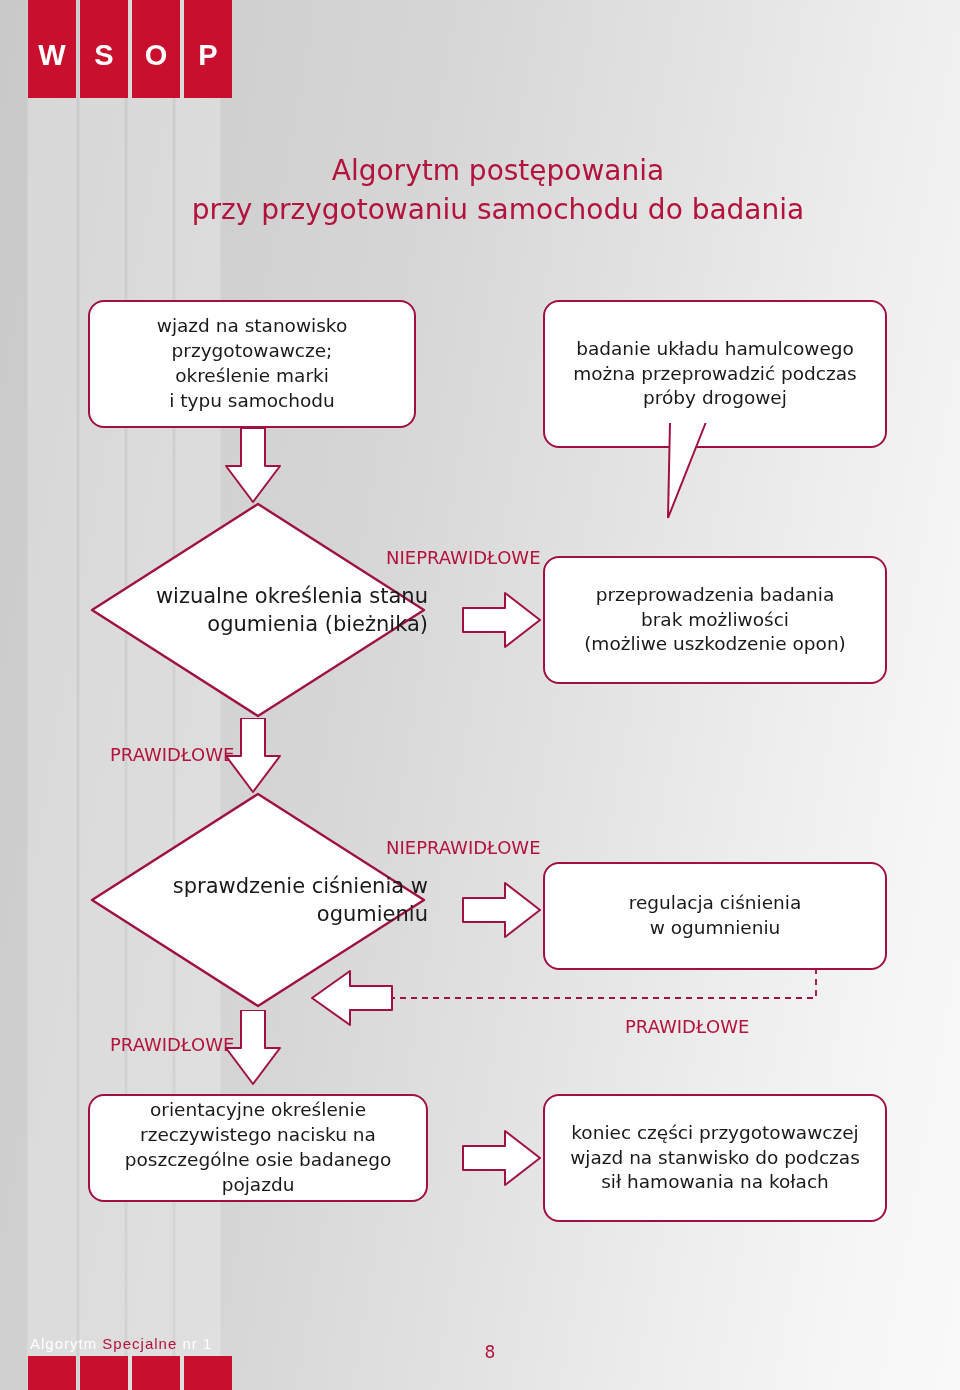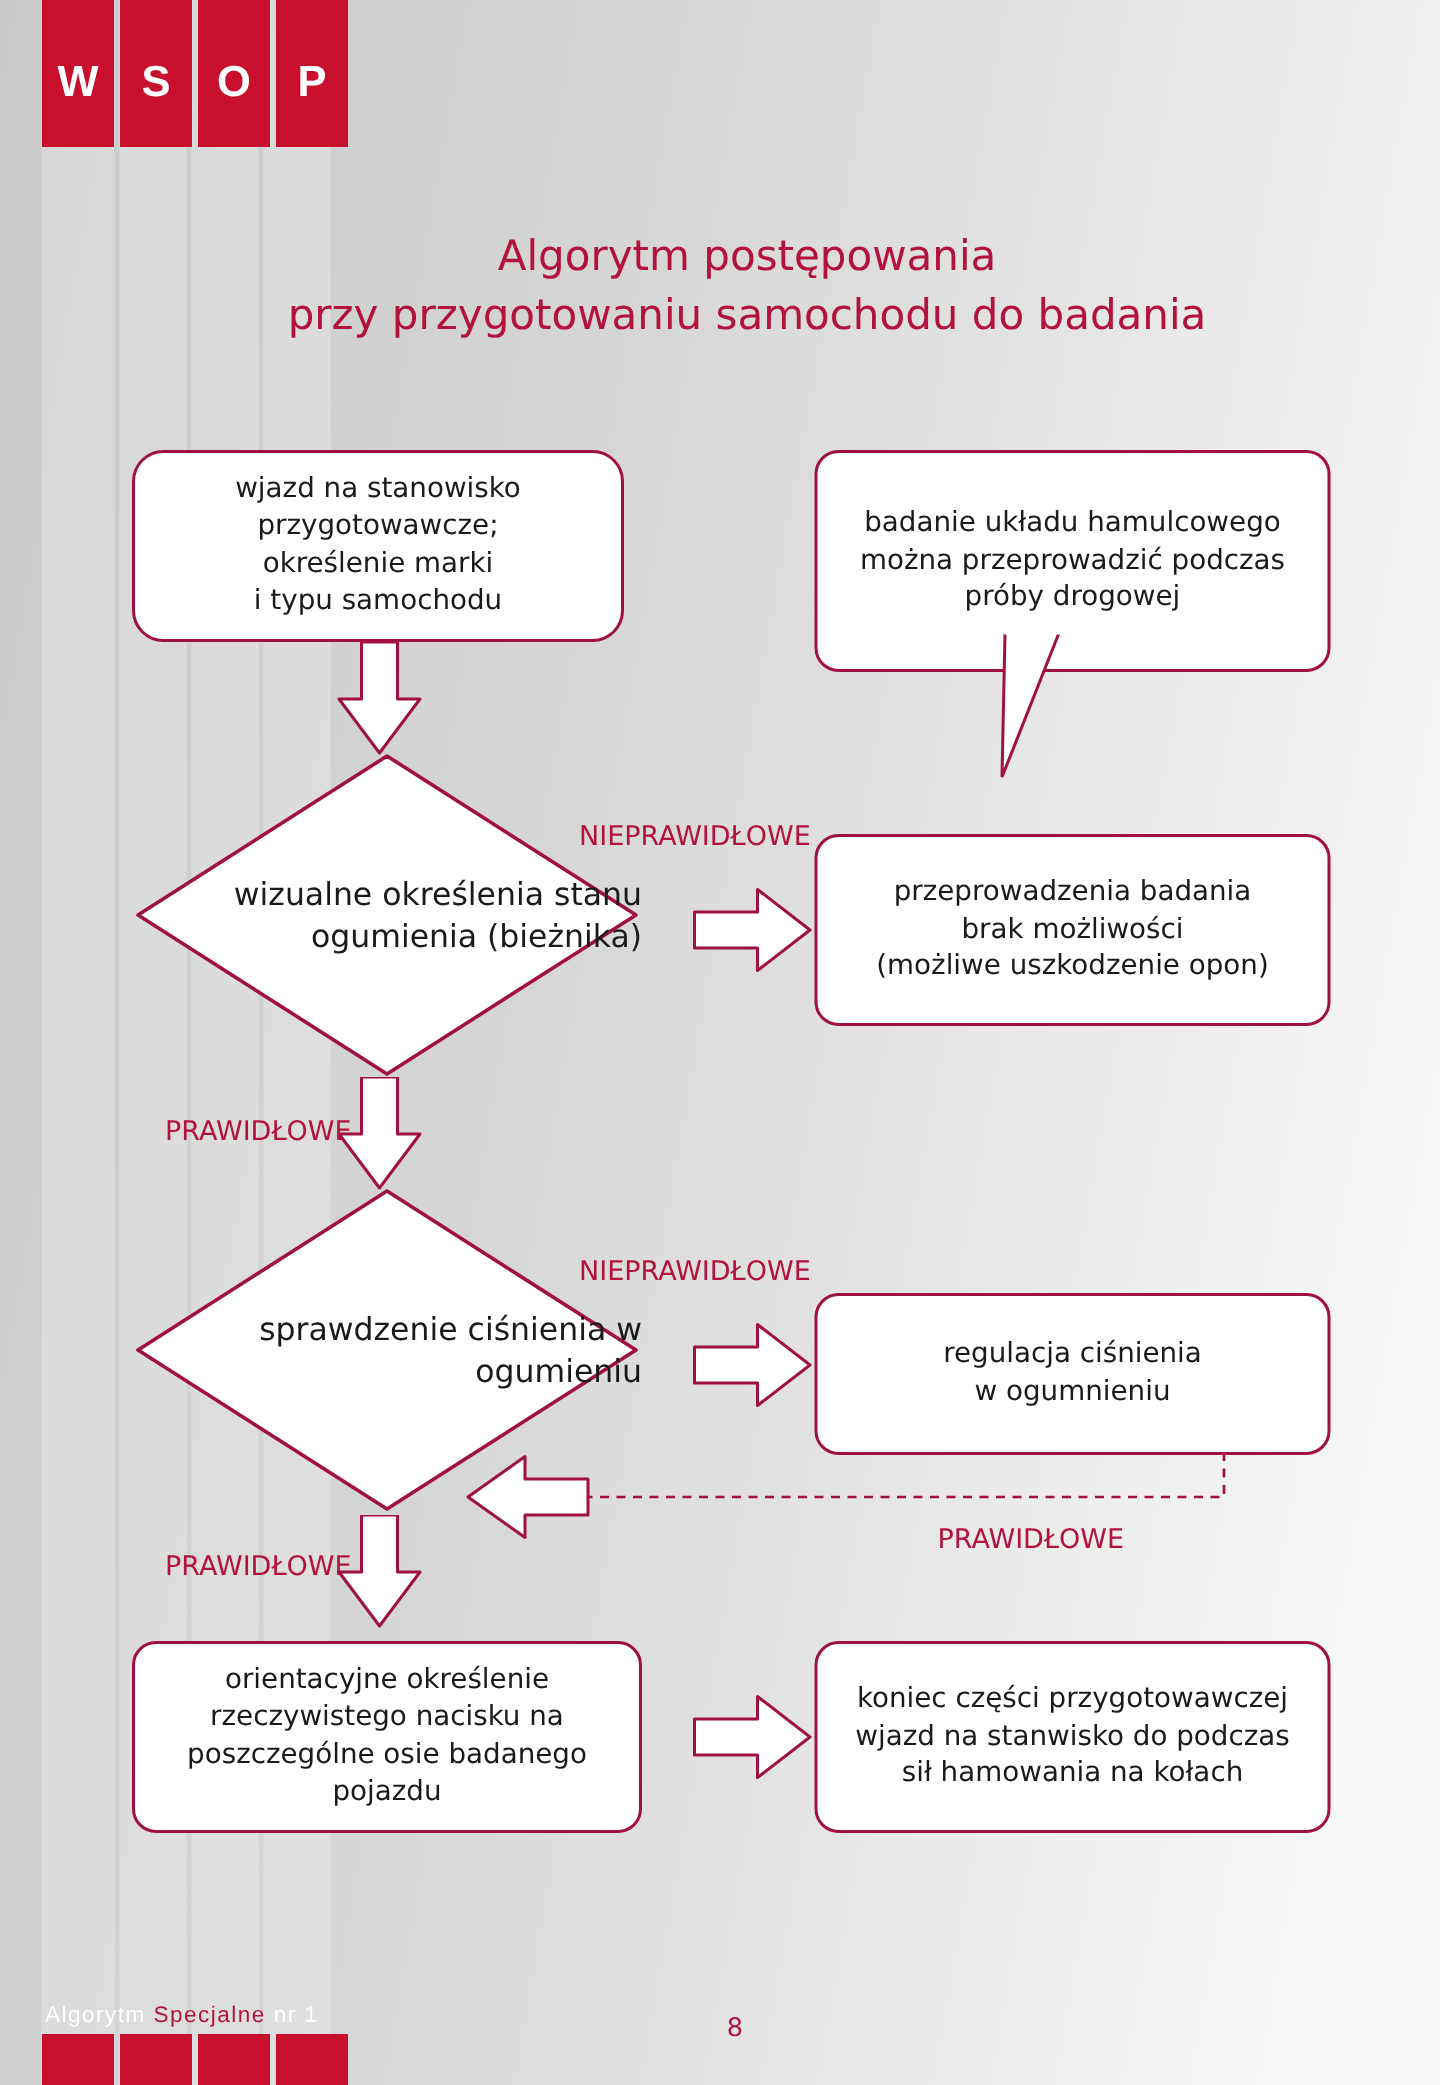--- a/index.html
+++ b/index.html
@@ -128,21 +128,21 @@
     <div class="logo-bar">
         <span>P</span>
       </div>
   </div>
 
   <div id="title">
     <span class="tl">Algorytm postępowania</span>
     <span class="tl">przy przygotowaniu samochodu do badania</span>
   </div>
 
-  <div class="node" style="left:88px; top:300px; width:328px; height:128px;border-radius:21px;">
+  <div class="node" style="left:88px; top:300px; width:328px; height:128px;">
     <div>
       <span class="txt">wjazd na stanowisko</span>
       <span class="txt">przygotowawcze;</span>
       <span class="txt">określenie marki</span>
       <span class="txt">i typu samochodu</span>
     </div>
   </div>
 
   <div class="node" style="left:543px; top:300px; width:344px; height:148px;">
     <div>
@@ -226,21 +226,21 @@
     <path d="M 84 18 L 42 18 L 42 3 L 4 30 L 42 57 L 42 42 L 84 42 Z" fill="#ffffff" stroke="#a01141" stroke-width="2" stroke-linejoin="round"></path>
   </svg>
   <span class="edge-label" style="left:625px; top:1016px;">PRAWIDŁOWE</span>
 
   <span class="edge-label" style="left:110px; top:1034px;">PRAWIDŁOWE</span>
 
   <svg class="arrow" style="left:222px; top:1010px;" width="62" height="78" viewBox="0 0 62 78">
     <path d="M 19 0 L 43 0 L 43 38 L 58 38 L 31 74 L 4 38 L 19 38 Z" fill="#ffffff" stroke="#a01141" stroke-width="2" stroke-linejoin="round"></path>
   </svg>
 
-  <div class="node" style="left:88px; top:1094px; width:340px; height:128px;">
+  <div class="node" style="left:88px; top:1094px; width:340px; height:108px;">
     <div>
       <span class="txt">orientacyjne określenie</span>
       <span class="txt">rzeczywistego nacisku na</span>
       <span class="txt">poszczególne osie badanego</span>
       <span class="txt">pojazdu</span>
     </div>
   </div>
 
   <svg class="arrow" style="left:461px; top:1126px;" width="82" height="64" viewBox="0 0 82 64">
     <path d="M 2 20 L 44 20 L 44 5 L 79 32 L 44 59 L 44 44 L 2 44 Z" fill="#ffffff" stroke="#a01141" stroke-width="2" stroke-linejoin="round"></path>

